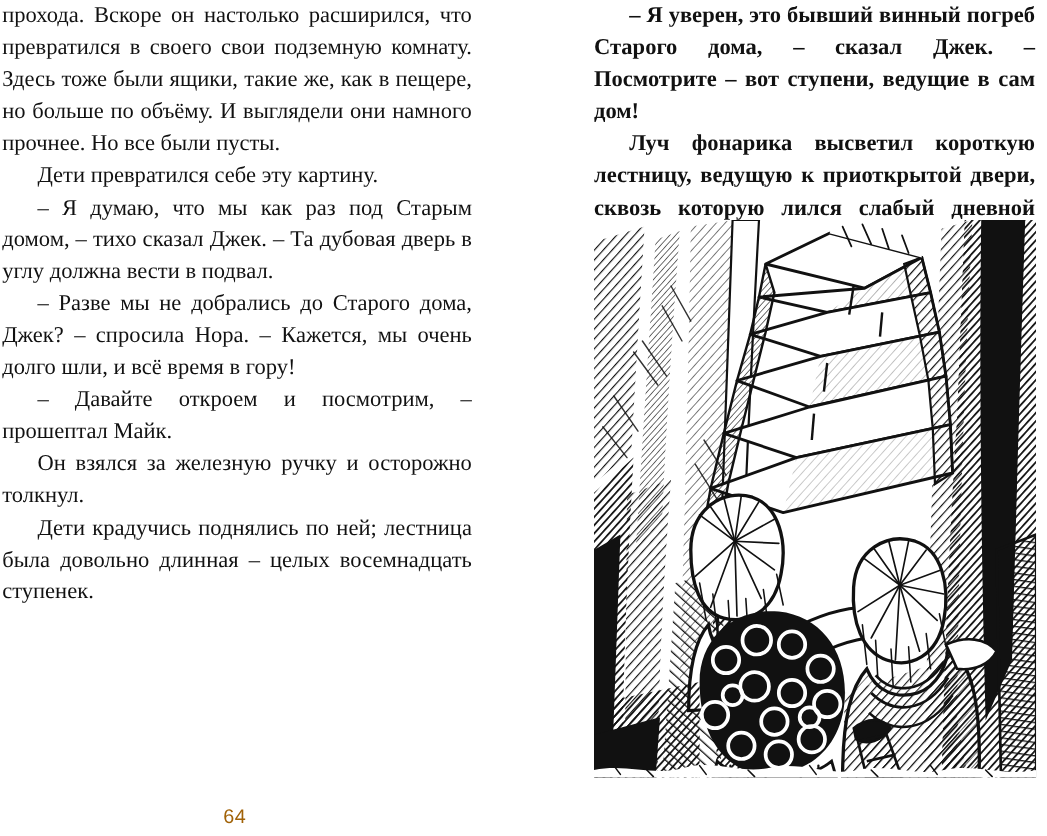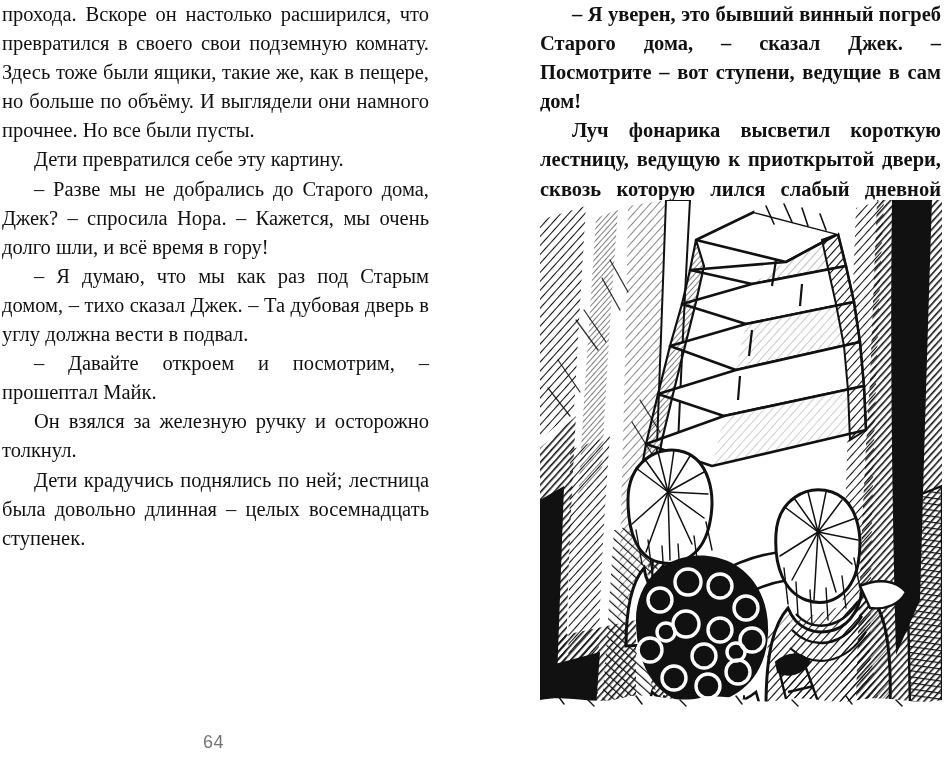--- a/index.html
+++ b/index.html
@@ -47,21 +47,21 @@
 
   
   .folio {
     position: absolute;
     left: 0;
     top: 731px;
     width: 427px;
     text-align: center;
     font-size: 18px;
     line-height: 22px;
-    color: #737373;
+    color: #a16207;
     font-family: "Liberation Sans", sans-serif;
     letter-spacing: 0.5px;
   }
 
   
   .illustration {
     position: absolute;
     left: 540px;
     top: 200px;
     width: 402px;
@@ -72,22 +72,22 @@
   .illustration svg { display: block; width: 100%; height: 100%; }
 </style>
 </head>
 <body>
 
 <div class="page">
 
   <div class="column left">
     <p class="para no-indent">прохода. Вскоре он настолько расширился, что превратился в своего свои подземную комнату. Здесь тоже были ящики, такие же, как в пещере, но больше по объёму. И выглядели они намного прочнее. Но все были пусты.</p>
     <p class="para">Дети превратился себе эту картину.</p>
+    <p class="para">– Я думаю, что мы как раз под Старым домом, – тихо сказал Джек. – Та дубовая дверь в углу должна вести в подвал.</p>
     <p class="para">– Разве мы не добрались до Старого дома, Джек? – спросила Нора. – Кажется, мы очень долго шли, и всё время в гору!</p>
-    <p class="para">– Я думаю, что мы как раз под Старым домом, – тихо сказал Джек. – Та дубовая дверь в углу должна вести в подвал.</p>
     <p class="para">– Давайте откроем и посмотрим, – прошептал Майк.</p>
     <p class="para">Он взялся за железную ручку и осторожно толкнул.</p>
     <p class="para">Дети крадучись поднялись по ней; лестница была довольно длинная – целых восемнадцать ступенек.</p>
 
   </div>
 
   <div class="column right">
     <p class="para">– Я уверен, это бывший винный погреб Старого дома, – сказал Джек. – Посмотрите – вот ступени, ведущие в сам дом!</p>
     <p class="para">Луч фонарика высветил короткую лестницу, ведущую к приоткрытой двери, сквозь которую лился слабый дневной свет.</p>
     <p class="para">– Сидите тут, я схожу на разведку, – негромко произнёс Джек.</p>

